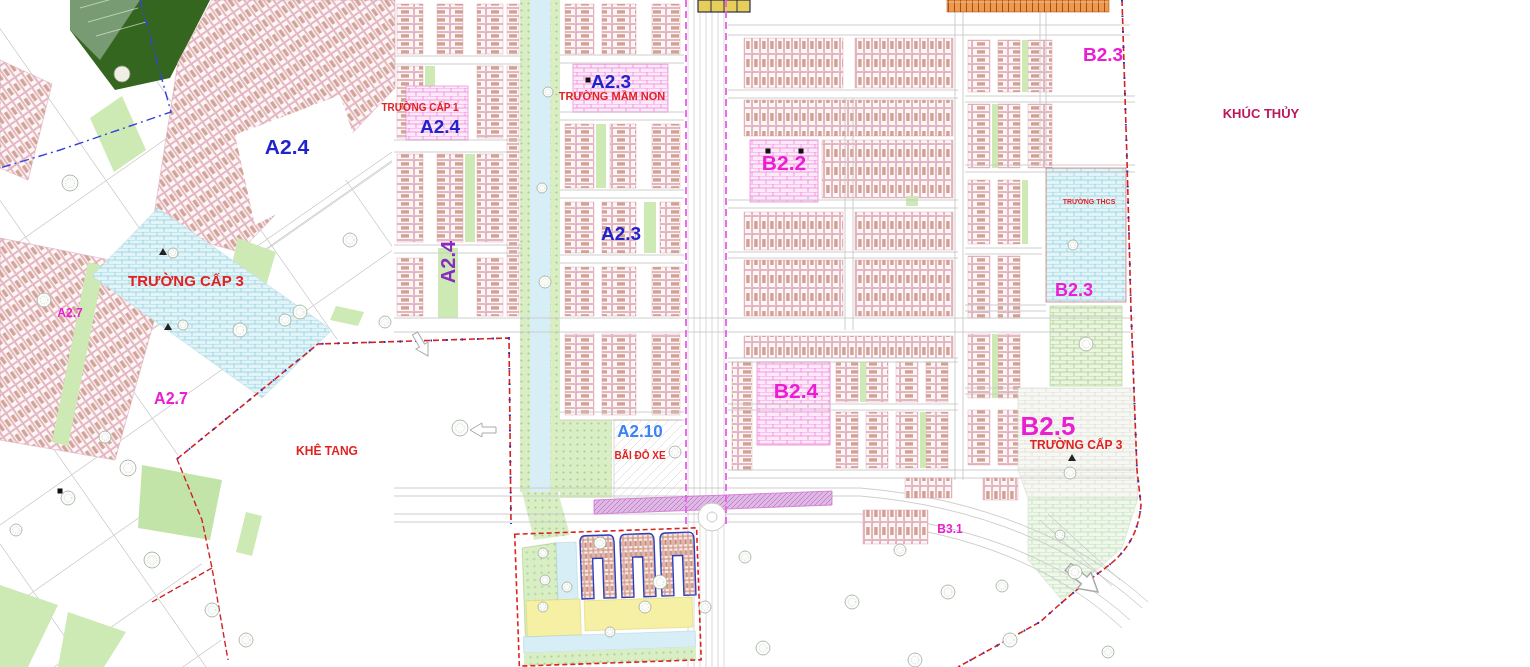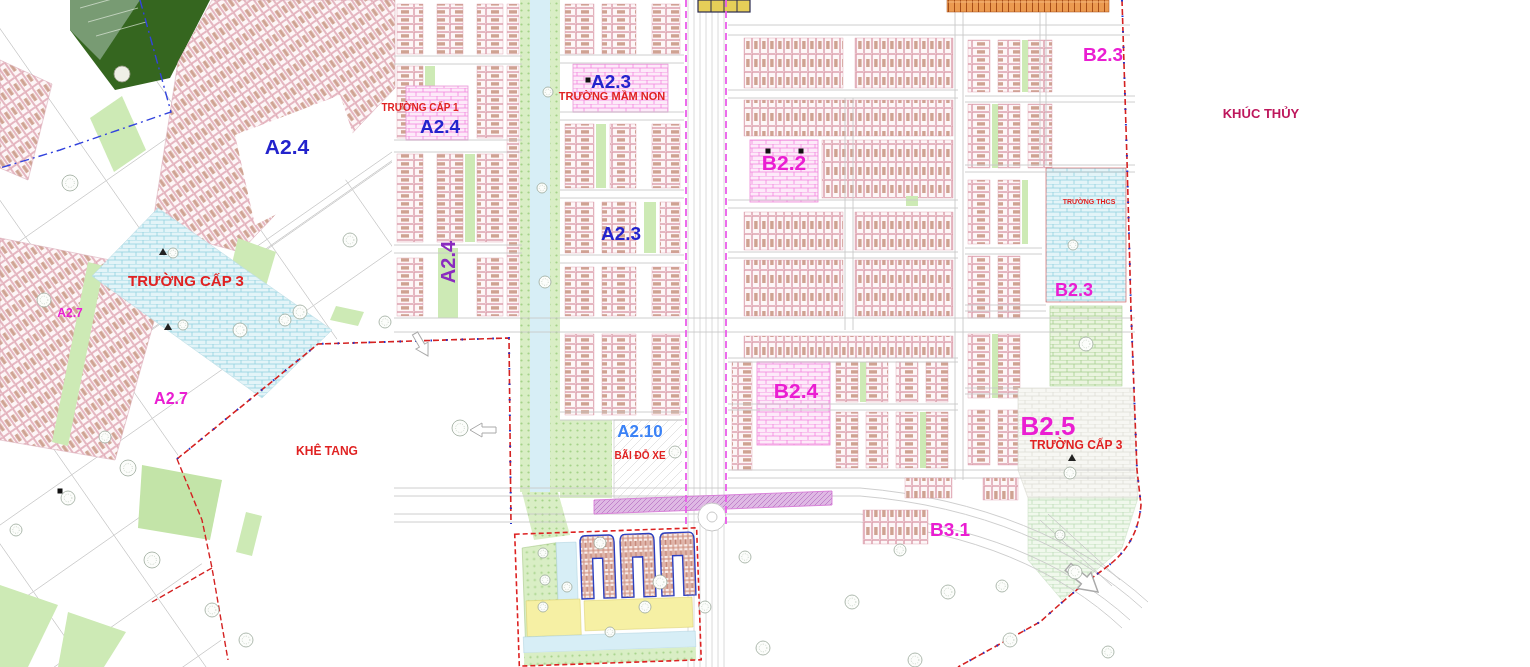--- a/index.html
+++ b/index.html
@@ -469,21 +469,21 @@
       <div class="lbl" style="left: 611px; top: 81px; color: rgb(35, 35, 204); font-size: 19px;">A2.3</div>
       <div class="lbl" style="left: 612px; top: 96px; color: rgb(224, 34, 34); font-size: 11px; text-align: center;">TRƯỜNG MẦM NON</div>
       <div class="lbl" style="left: 621px; top: 233px; color: rgb(35, 35, 204); font-size: 19px;">A2.3</div>
       <div class="lbl" style="left: 784px; top: 162px; color: rgb(234, 30, 210); font-size: 21px; text-align: right;">B2.2</div>
       <div class="lbl" style="left: 1103px; top: 54px; color: rgb(234, 30, 210); font-size: 19px;">B2.3</div>
       <div class="lbl" style="left: 1074px; top: 290px; color: rgb(234, 30, 210); font-size: 18px;">B2.3</div>
       <div class="lbl" style="left: 796px; top: 374px; color: rgb(234, 30, 210); font-size: 21px; margin-top: 16px;">B2.4</div>
       <div class="lbl" style="left: 1048px; top: 426px; color: rgb(234, 30, 210); font-size: 26px;">B2.5</div>
       <div class="lbl" style="left: 1076px; top: 445px; color: rgb(224, 34, 34); font-size: 12px;">TRƯỜNG CẤP 3</div>
       <div class="lbl" style="left: 1089px; top: 201px; color: rgb(224, 34, 34); font-size: 7px;">TRƯỜNG THCS</div>
-      <div class="lbl" style="left: 950px; top: 529px; color: rgb(234, 30, 210); font-size: 19px;">B3.1</div>
+      <div class="lbl" style="left: 950px; top: 529px; color: rgb(234, 30, 210); font-size: 12px;">B3.1</div>
       <div class="lbl" style="left: 640px; top: 431px; color: #3b82f6; font-size: 17px;">A2.10</div>
       <div class="lbl" style="left: 640px; top: 456px; color: rgb(224, 34, 34); font-size: 10px;">BÃI ĐỖ XE</div>
       <div class="lbl" style="left: 70px; top: 313px; color: rgb(234, 30, 210); font-size: 12px;">A2.7</div>
       <div class="lbl" style="left: 171px; top: 399px; color: rgb(234, 30, 210); font-size: 16px;">A2.7</div>
       <div class="lbl" style="left: 186px; top: 280px; color: rgb(224, 34, 34); font-size: 15px;">TRƯỜNG CẤP 3</div>
       <div class="lbl" style="left: 327px; top: 451px; color: rgb(224, 34, 34); font-size: 12px;">KHÊ TANG</div>
       <div class="lbl" style="left: 1261px; top: 113px; color: #be185d; font-size: 13px;">KHÚC THỦY</div>
     </div>
 </div>
 

